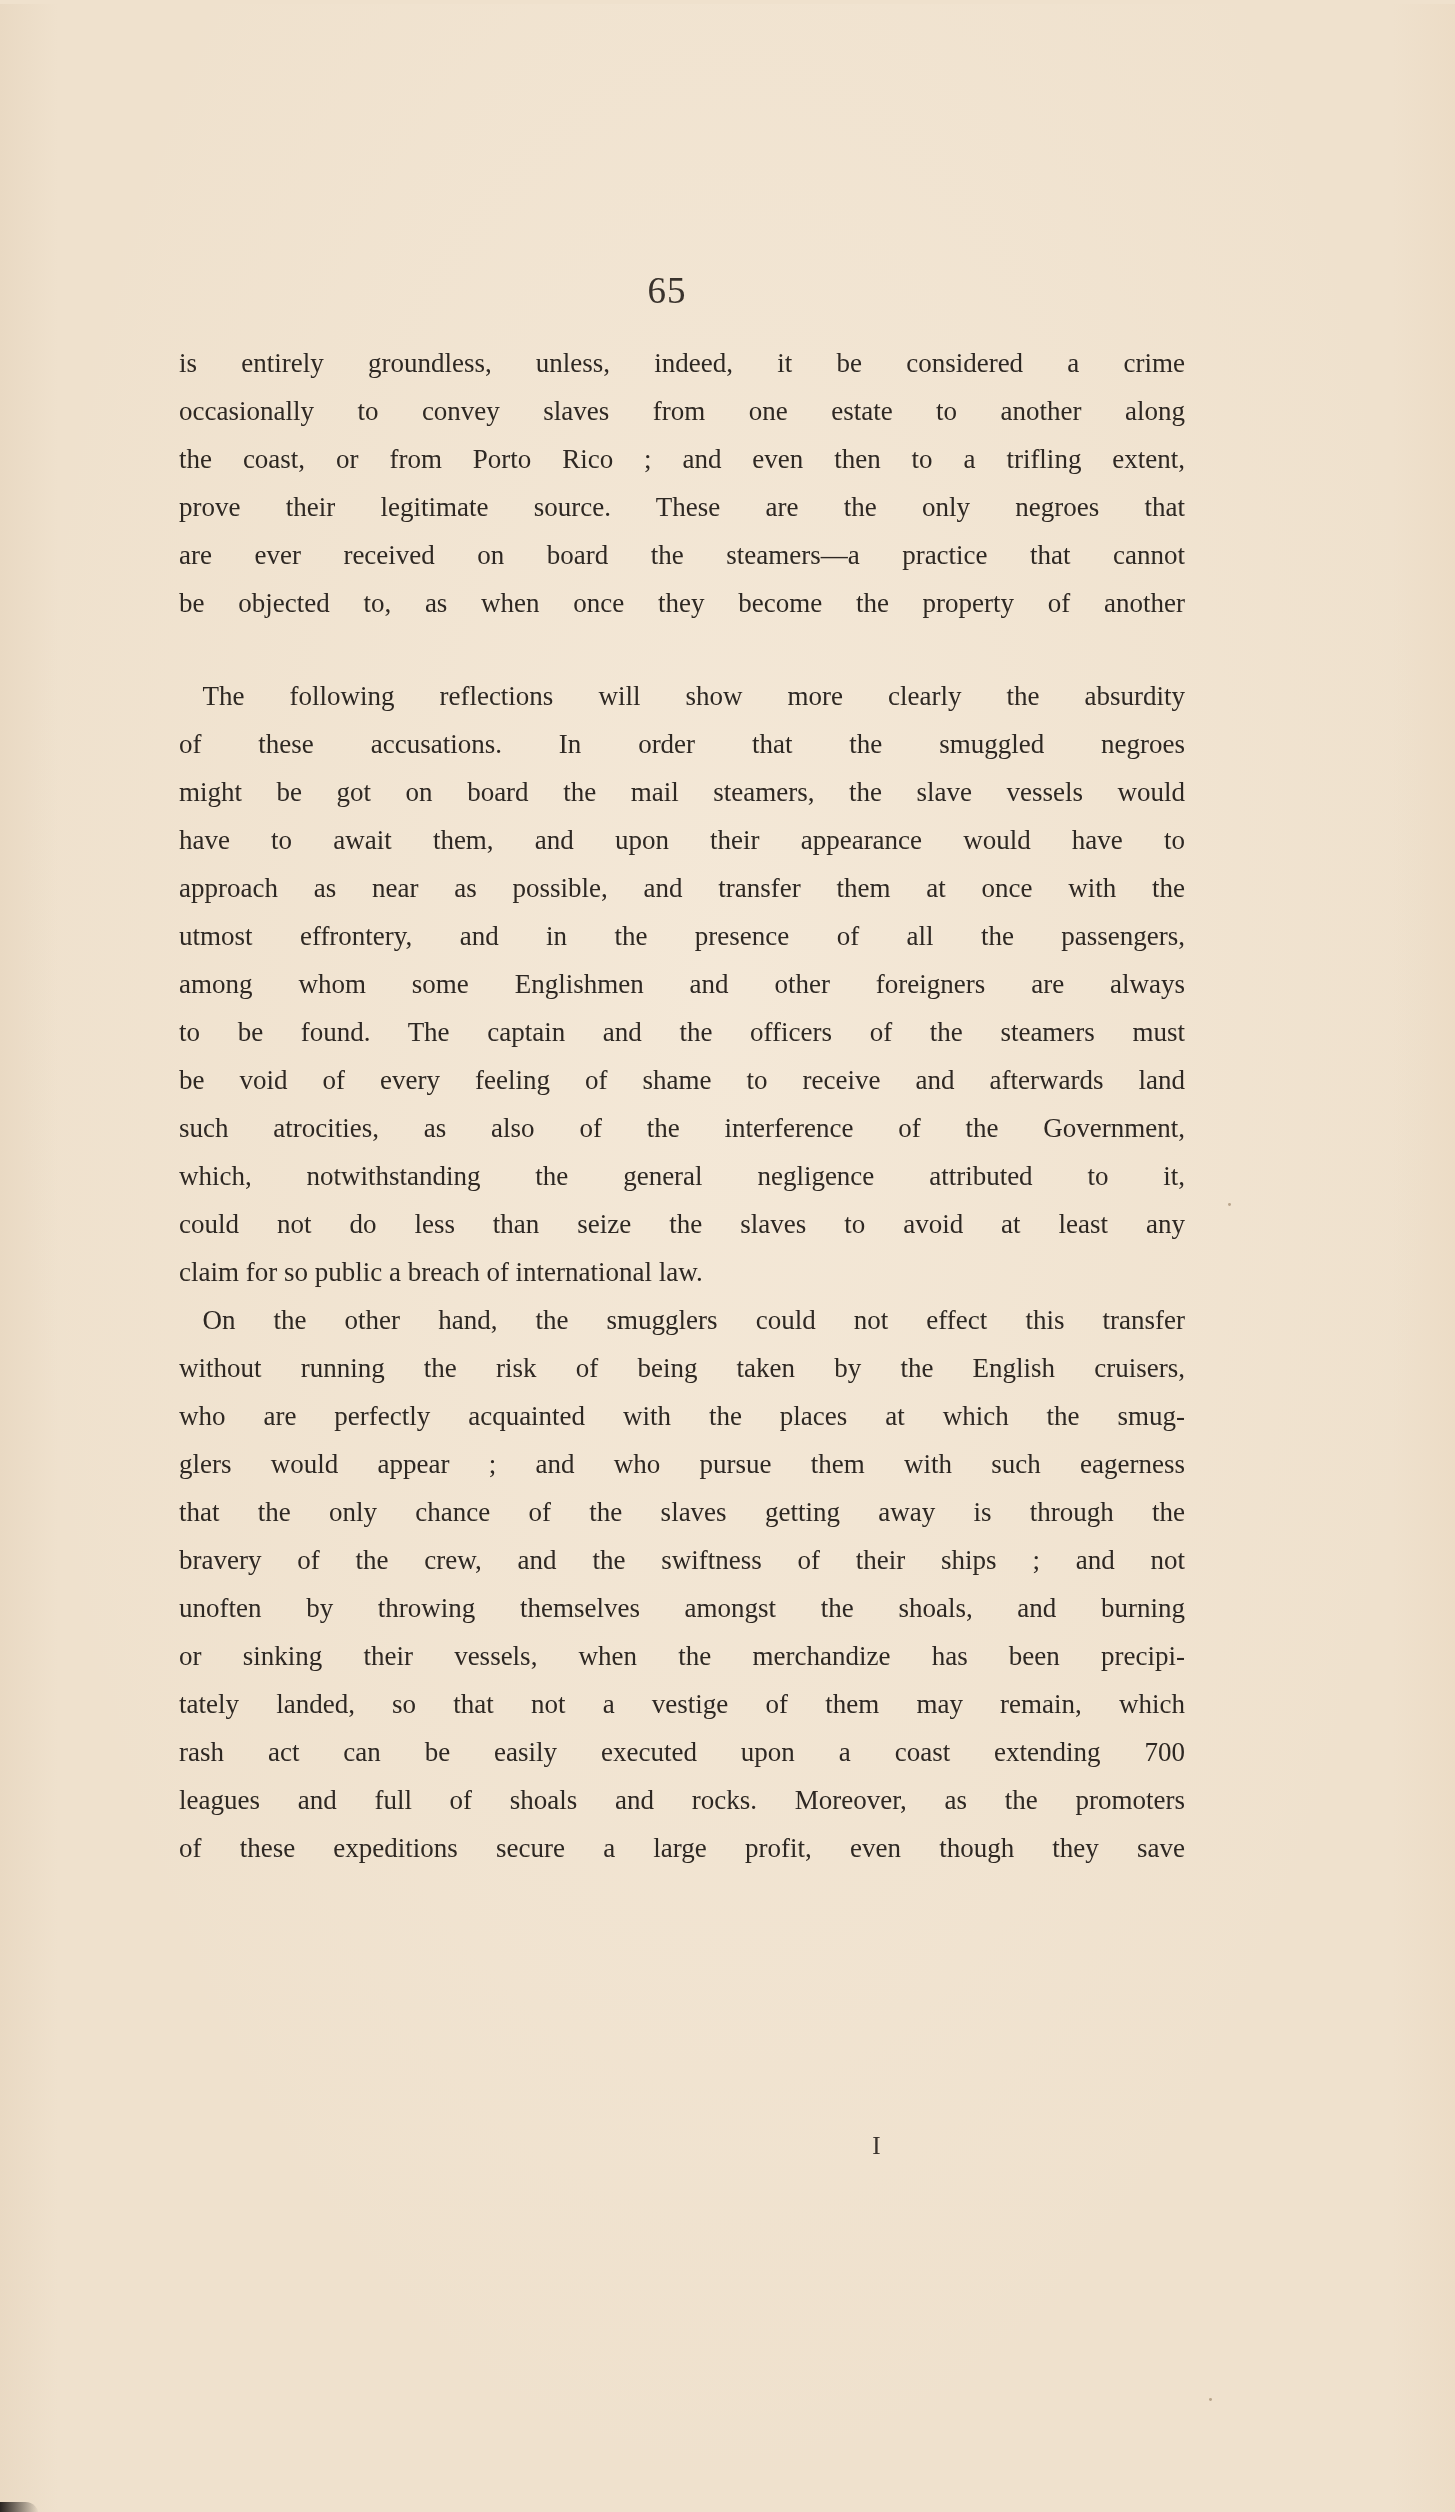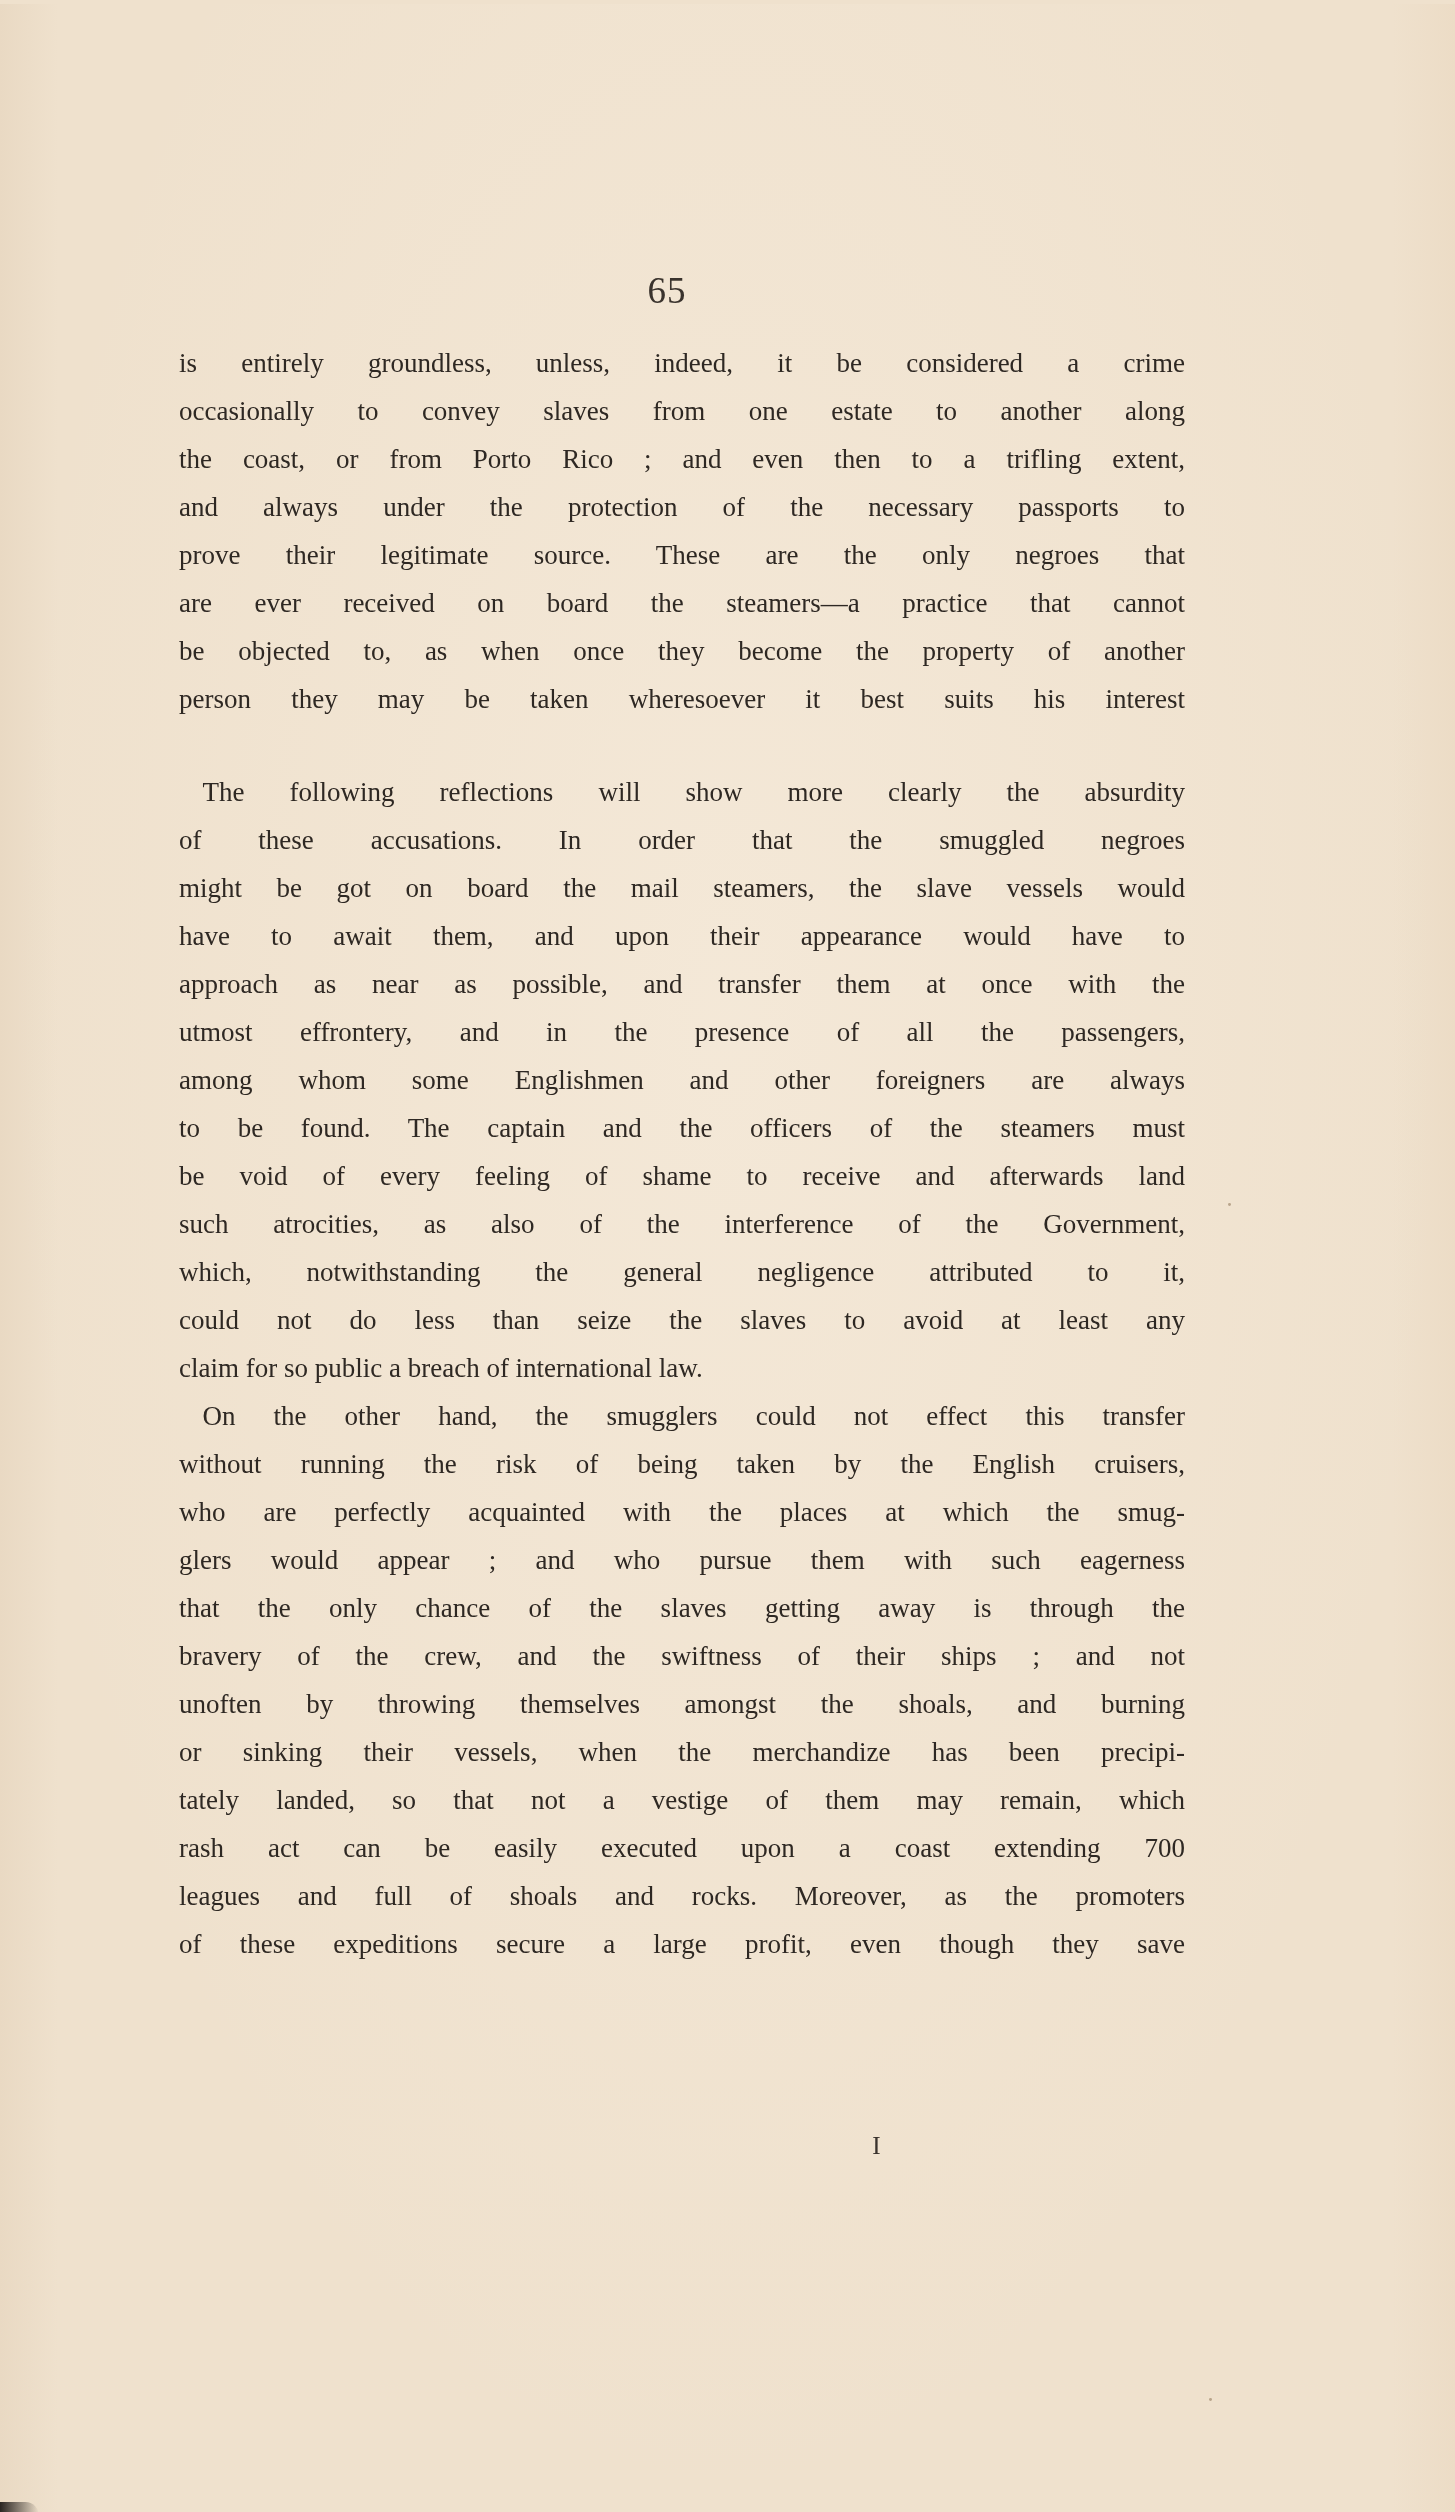--- a/index.html
+++ b/index.html
@@ -89,25 +89,23 @@
 <div class="page">
 
   <div class="page-number">65</div>
 
   <div class="text-block">
 
     <div class="paragraph">
       <span class="line">is entirely groundless, unless, indeed, it be considered a crime</span>
       <span class="line">occasionally to convey slaves from one estate to another along</span>
       <span class="line">the coast, or from Porto Rico ; and even then to a trifling extent,</span>
-      <span class="line">and always under the protection of the necessary passports to</span>
       <span class="line">prove their legitimate source. These are the only negroes that</span>
       <span class="line">are ever received on board the steamers—a practice that cannot</span>
       <span class="line">be objected to, as when once they become the property of another</span>
-      <span class="line">person they may be taken wheresoever it best suits his interest</span>
     </div>
 
     <div class="para-gap"></div>
 
     <div class="paragraph">
       <span class="line indent">The following reflections will show more clearly the absurdity</span>
       <span class="line">of these accusations. In order that the smuggled negroes</span>
       <span class="line">might be got on board the mail steamers, the slave vessels would</span>
       <span class="line">have to await them, and upon their appearance would have to</span>
       <span class="line">approach as near as possible, and transfer them at once with the</span>

